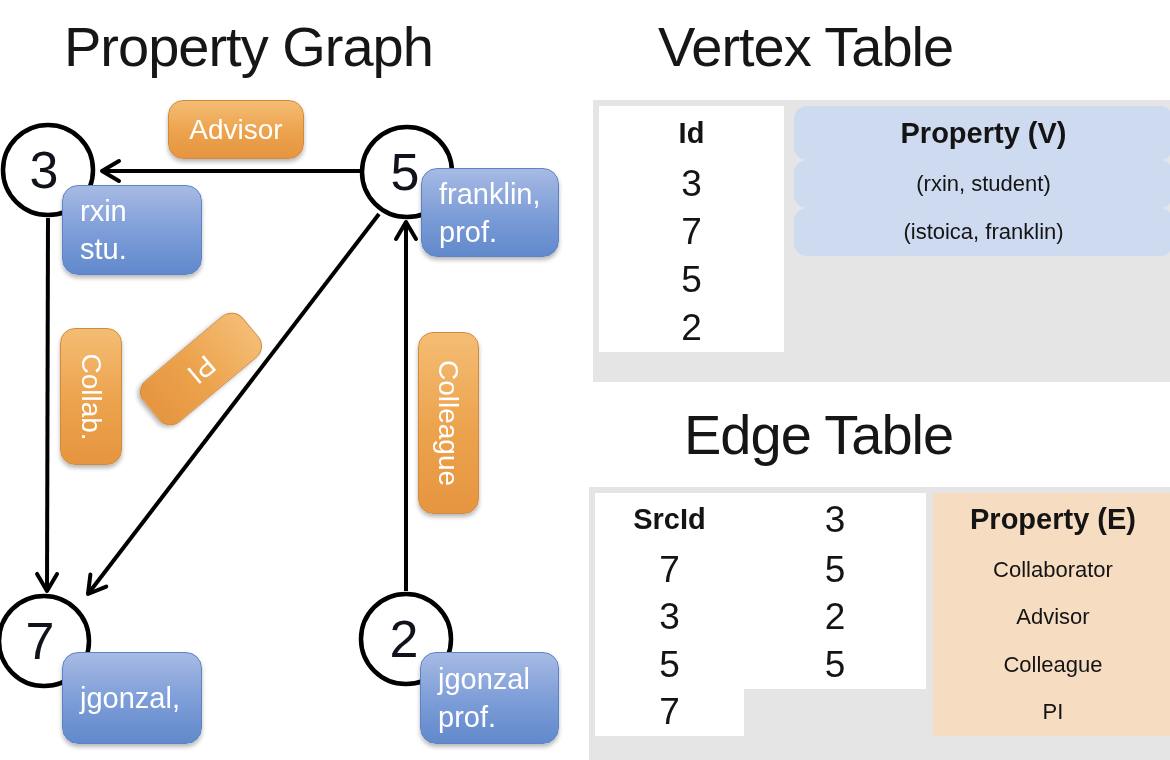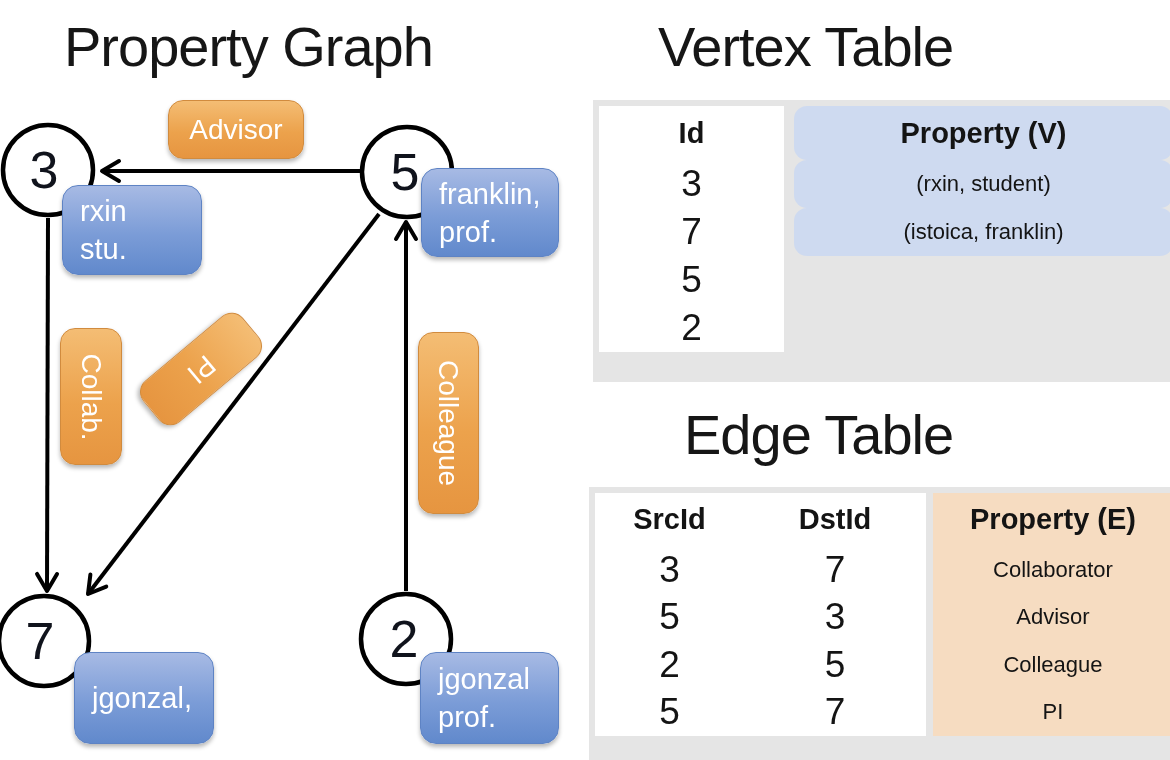--- a/index.html
+++ b/index.html
@@ -91,21 +91,21 @@
       <div>rxin</div>
       <div>stu.</div>
     </div>
   </div>
   <div class="pill blue" style="left:421px;top:168px;width:136px;height:87px;">
     <div class="lines">
       <div>franklin,</div>
       <div>prof.</div>
     </div>
   </div>
-  <div class="pill blue" style="left:62px;top:652px;width:138px;height:90px;margin-left:12px;">
+  <div class="pill blue" style="left:62px;top:652px;width:138px;height:90px;">
     <div class="lines">
       <div>jgonzal,</div>
     </div>
   </div>
   <div class="pill blue" style="left:420px;top:652px;width:137px;height:90px;">
     <div class="lines">
       <div>jgonzal</div>
       <div>prof.</div>
     </div>
   </div>
@@ -126,21 +126,20 @@
     <div class="cell hdr">Property (V)</div>
     <div class="cell">(rxin, student)</div>
     <div class="cell">(istoica, franklin)</div>
   </div>
 
   <div class="big-title" style="left:684px;top:404px;width:440px;">Edge Table</div>
 
   <div class="subtable" style="left:589px;top:487px;width:331px;height:266px;
         grid-template-rows:53px 47.5px 47.5px 47.5px 47.5px;grid-template-columns:149px 1fr;">
     <div class="cell hdr">SrcId</div>
-    <div class="cell hdr">DstId</div>
     <div class="cell num">3</div>
     <div class="cell num">7</div>
     <div class="cell num">5</div>
     <div class="cell num">3</div>
     <div class="cell num">2</div>
     <div class="cell num">5</div>
     <div class="cell num">5</div>
     <div class="cell num">7</div>
   </div>
 

